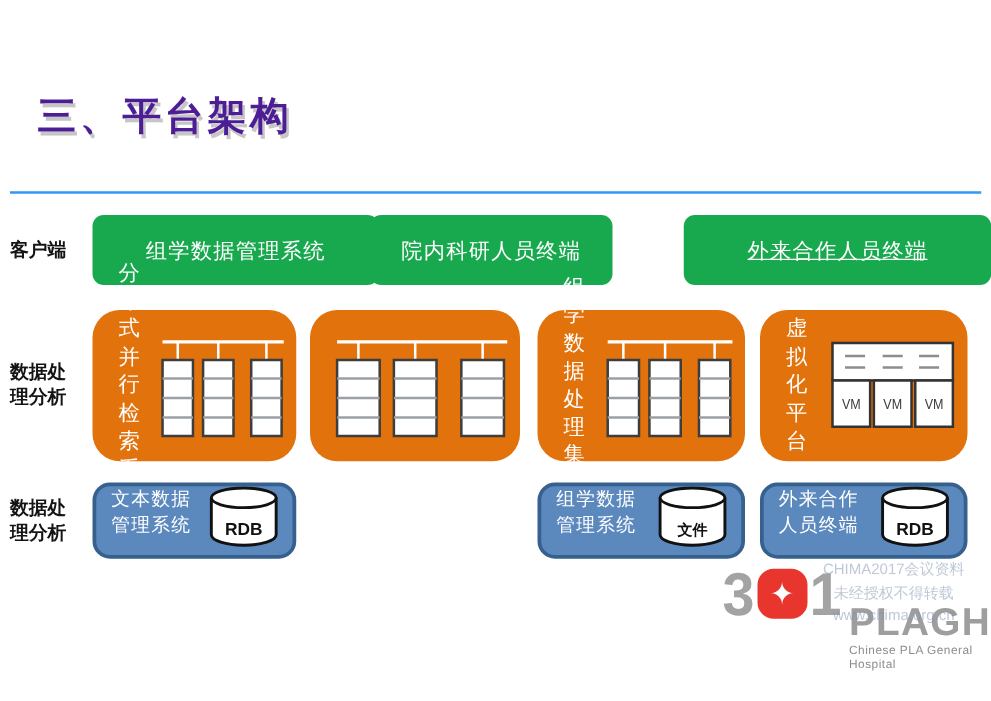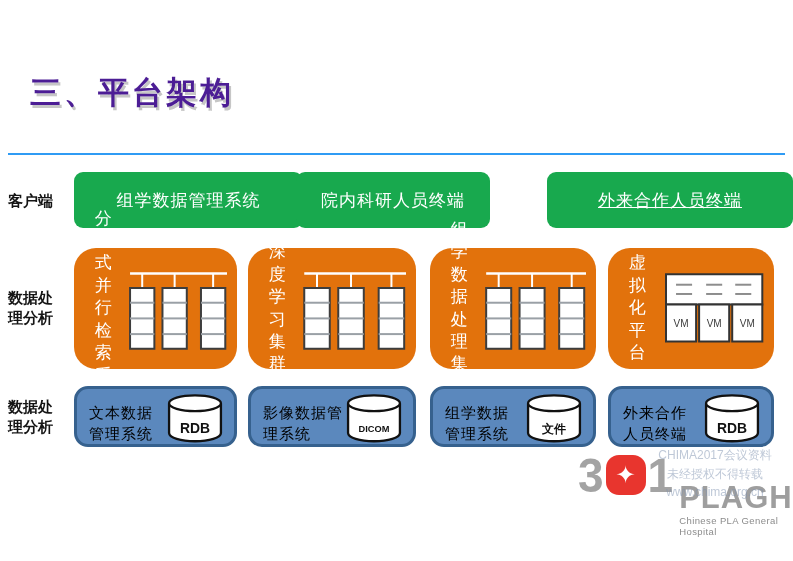--- a/index.html
+++ b/index.html
@@ -50,21 +50,21 @@
     letter-spacing:1px;word-break:break-all;
   }
   .orange-box .iconwrap{flex:1 1 auto;height:92px;margin-left:4px;}
   .orange-box .iconwrap svg{width:100%;height:100%;}
   .orange-box.c4 .iconwrap{height:74px;margin-left:8px;}
 
   
   .blue-box{
     position:absolute;top:386px;height:61px;background:#5b88bd;border:3px solid #36618e;
     border-radius:14px;box-sizing:border-box;
-    display:flex;align-items:flex-end;padding:0 8px 0 12px;color:#000000;font-size:15px;
+    display:flex;align-items:flex-start;padding:0 8px 0 12px;color:#ffffff;font-size:15px;
   }
   .blue-box .btext{flex:1 1 auto;line-height:1.4;letter-spacing:1px;}
   .blue-box .dbwrap{flex:0 0 auto;width:62px;height:50px;}
   .blue-box .dbwrap svg{width:100%;height:100%;}
 
   .dbtext{font-family:"Liberation Sans","DejaVu Sans",sans-serif;font-weight:bold;fill:#111;}
   .db-large{font-size:15px;}
   .db-small{font-size:10px;}
   .db-mid{font-size:13px;}
   .vmtext{font-size:10px;fill:#3c3c3c;font-family:"Liberation Sans","DejaVu Sans",sans-serif;}
@@ -131,21 +131,20 @@
             <line x1="36" y1="68" x2="60" y2="68" vector-effect="non-scaling-stroke"></line>
           <line x1="74" y1="38" x2="98" y2="38" vector-effect="non-scaling-stroke"></line>
             <line x1="74" y1="53" x2="98" y2="53" vector-effect="non-scaling-stroke"></line>
             <line x1="74" y1="68" x2="98" y2="68" vector-effect="non-scaling-stroke"></line>
         </g>
       </svg>
     </div>
   </div>
 
   <div class="orange-box c2">
-    <div class="vtext">深度学习集群</div>
     <div class="iconwrap">
       <svg viewBox="0 0 100 88" preserveAspectRatio="none">
         <line x1="4" y1="10" x2="100" y2="10" stroke="#fff" stroke-width="2.5" vector-effect="non-scaling-stroke"></line>
         <line x1="16" y1="10" x2="16" y2="24" stroke="#fff" stroke-width="2" vector-effect="non-scaling-stroke"></line>
         <line x1="48" y1="10" x2="48" y2="24" stroke="#fff" stroke-width="2" vector-effect="non-scaling-stroke"></line>
         <line x1="86" y1="10" x2="86" y2="24" stroke="#fff" stroke-width="2" vector-effect="non-scaling-stroke"></line>
         <g stroke="#3d3d3d" stroke-width="2" fill="#fff">
           <rect x="4" y="24" width="24" height="58" vector-effect="non-scaling-stroke"></rect>
           <rect x="36" y="24" width="24" height="58" vector-effect="non-scaling-stroke"></rect>
           <rect x="74" y="24" width="24" height="58" vector-effect="non-scaling-stroke"></rect>
@@ -222,30 +221,20 @@
     <div class="btext">文本数据管理系统</div>
     <div class="dbwrap">
       <svg viewBox="0 0 64 54">
         <path d="M4 10 v32 a28 9 0 0 0 56 0 V10" fill="#fff" stroke="#111" stroke-width="2.5"></path>
         <ellipse cx="32" cy="10" rx="28" ry="8.5" fill="#fff" stroke="#111" stroke-width="2.5"></ellipse>
         <text class="dbtext db-large" x="32" y="42" text-anchor="middle">RDB</text>
       </svg>
     </div>
   </div>
 
-  <div class="blue-box c2">
-    <div class="btext">影像数据管理系统</div>
-    <div class="dbwrap">
-      <svg viewBox="0 0 64 54">
-        <path d="M4 10 v32 a28 9 0 0 0 56 0 V10" fill="#fff" stroke="#111" stroke-width="2.5"></path>
-        <ellipse cx="32" cy="10" rx="28" ry="8.5" fill="#fff" stroke="#111" stroke-width="2.5"></ellipse>
-        <text class="dbtext db-small" x="32" y="41" text-anchor="middle">DICOM</text>
-      </svg>
-    </div>
-  </div>
 
   <div class="blue-box c3">
     <div class="btext">组学数据管理系统</div>
     <div class="dbwrap">
       <svg viewBox="0 0 64 54">
         <path d="M4 10 v32 a28 9 0 0 0 56 0 V10" fill="#fff" stroke="#111" stroke-width="2.5"></path>
         <ellipse cx="32" cy="10" rx="28" ry="8.5" fill="#fff" stroke="#111" stroke-width="2.5"></ellipse>
         <text class="dbtext db-mid" x="32" y="42" text-anchor="middle">文件</text>
       </svg>
     </div>

